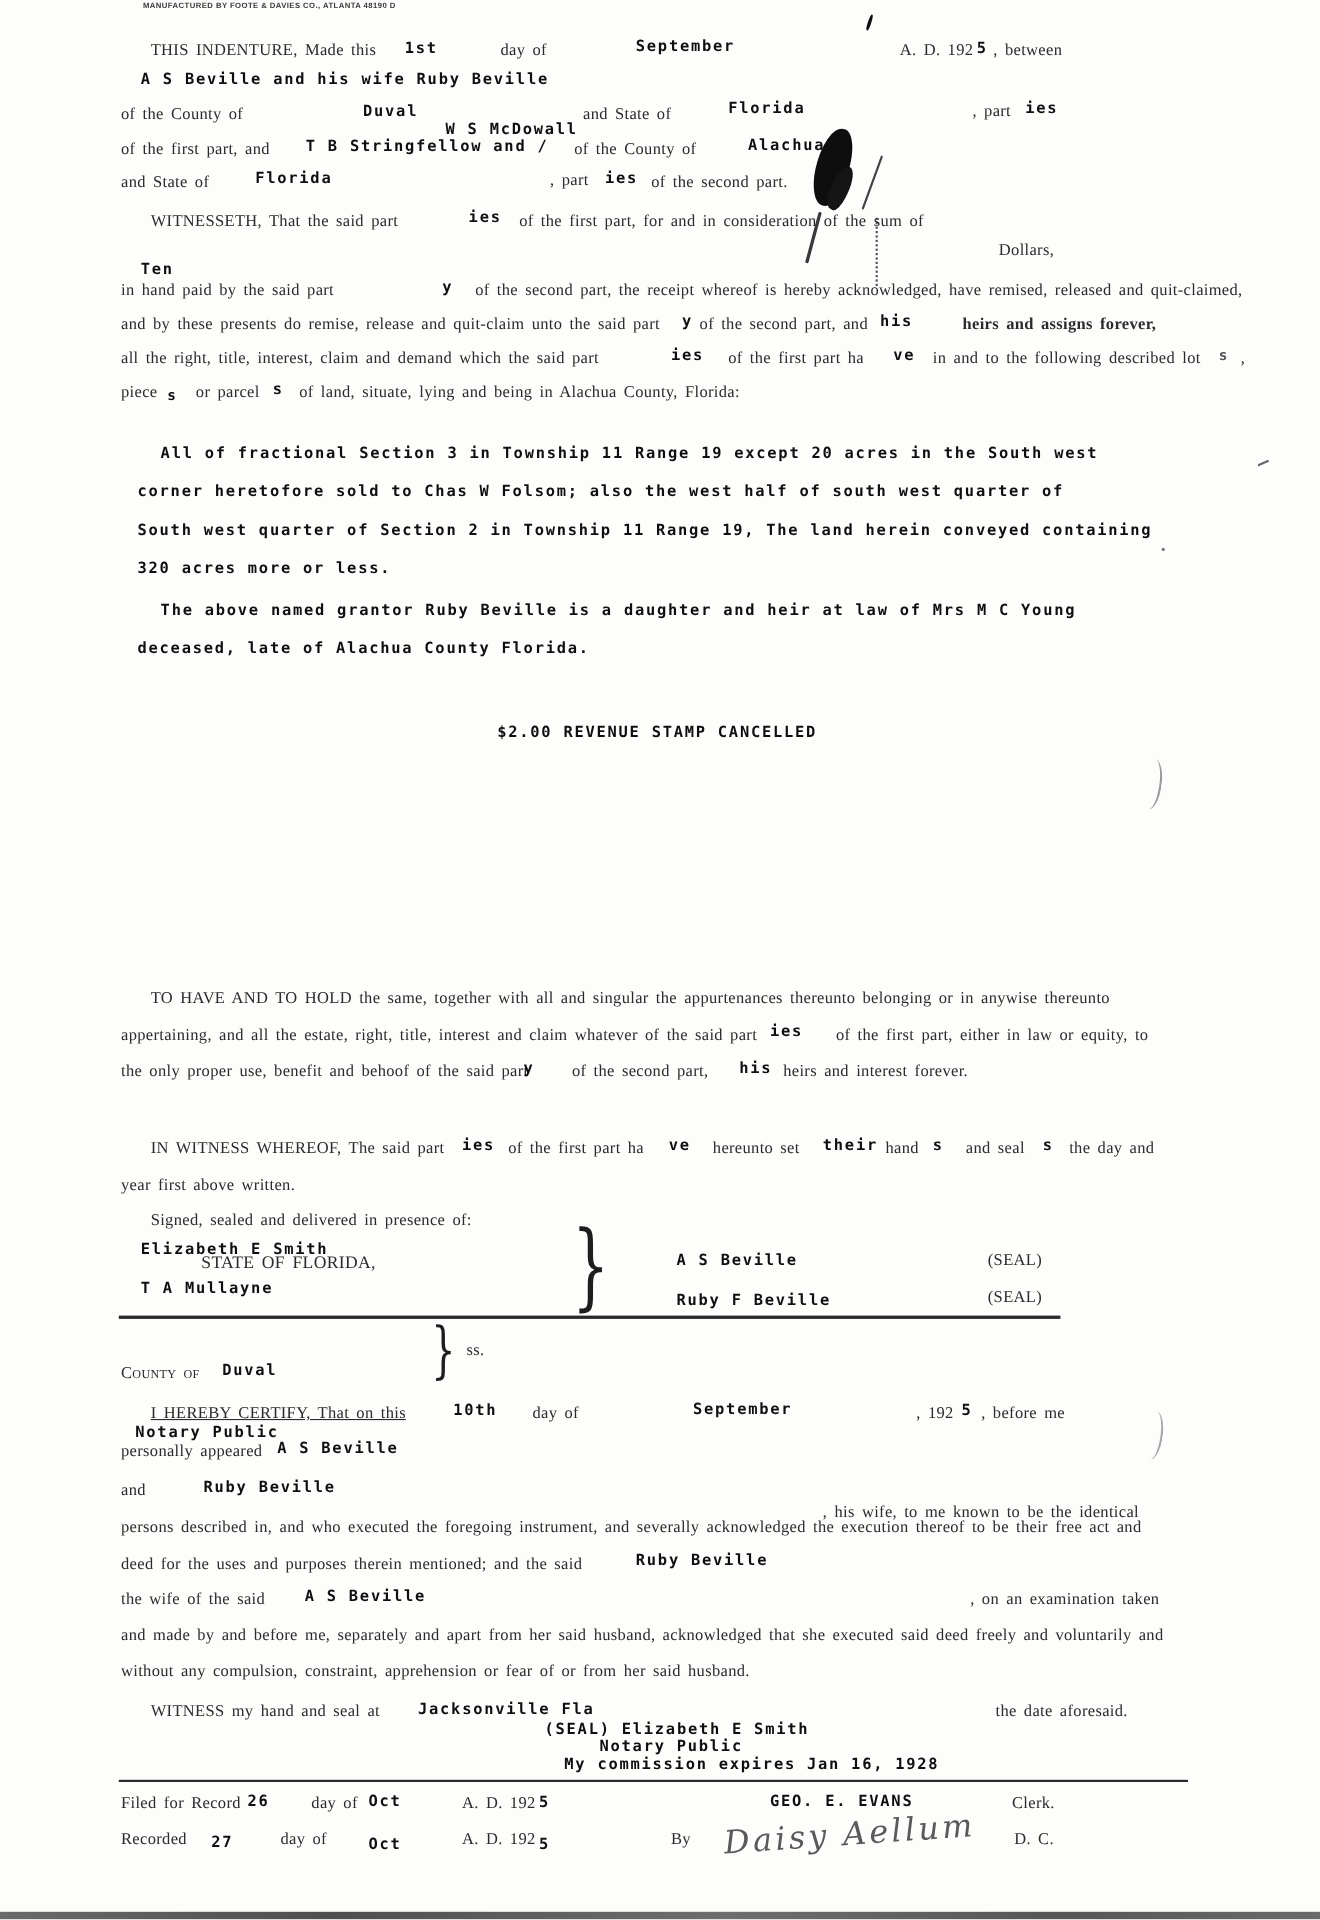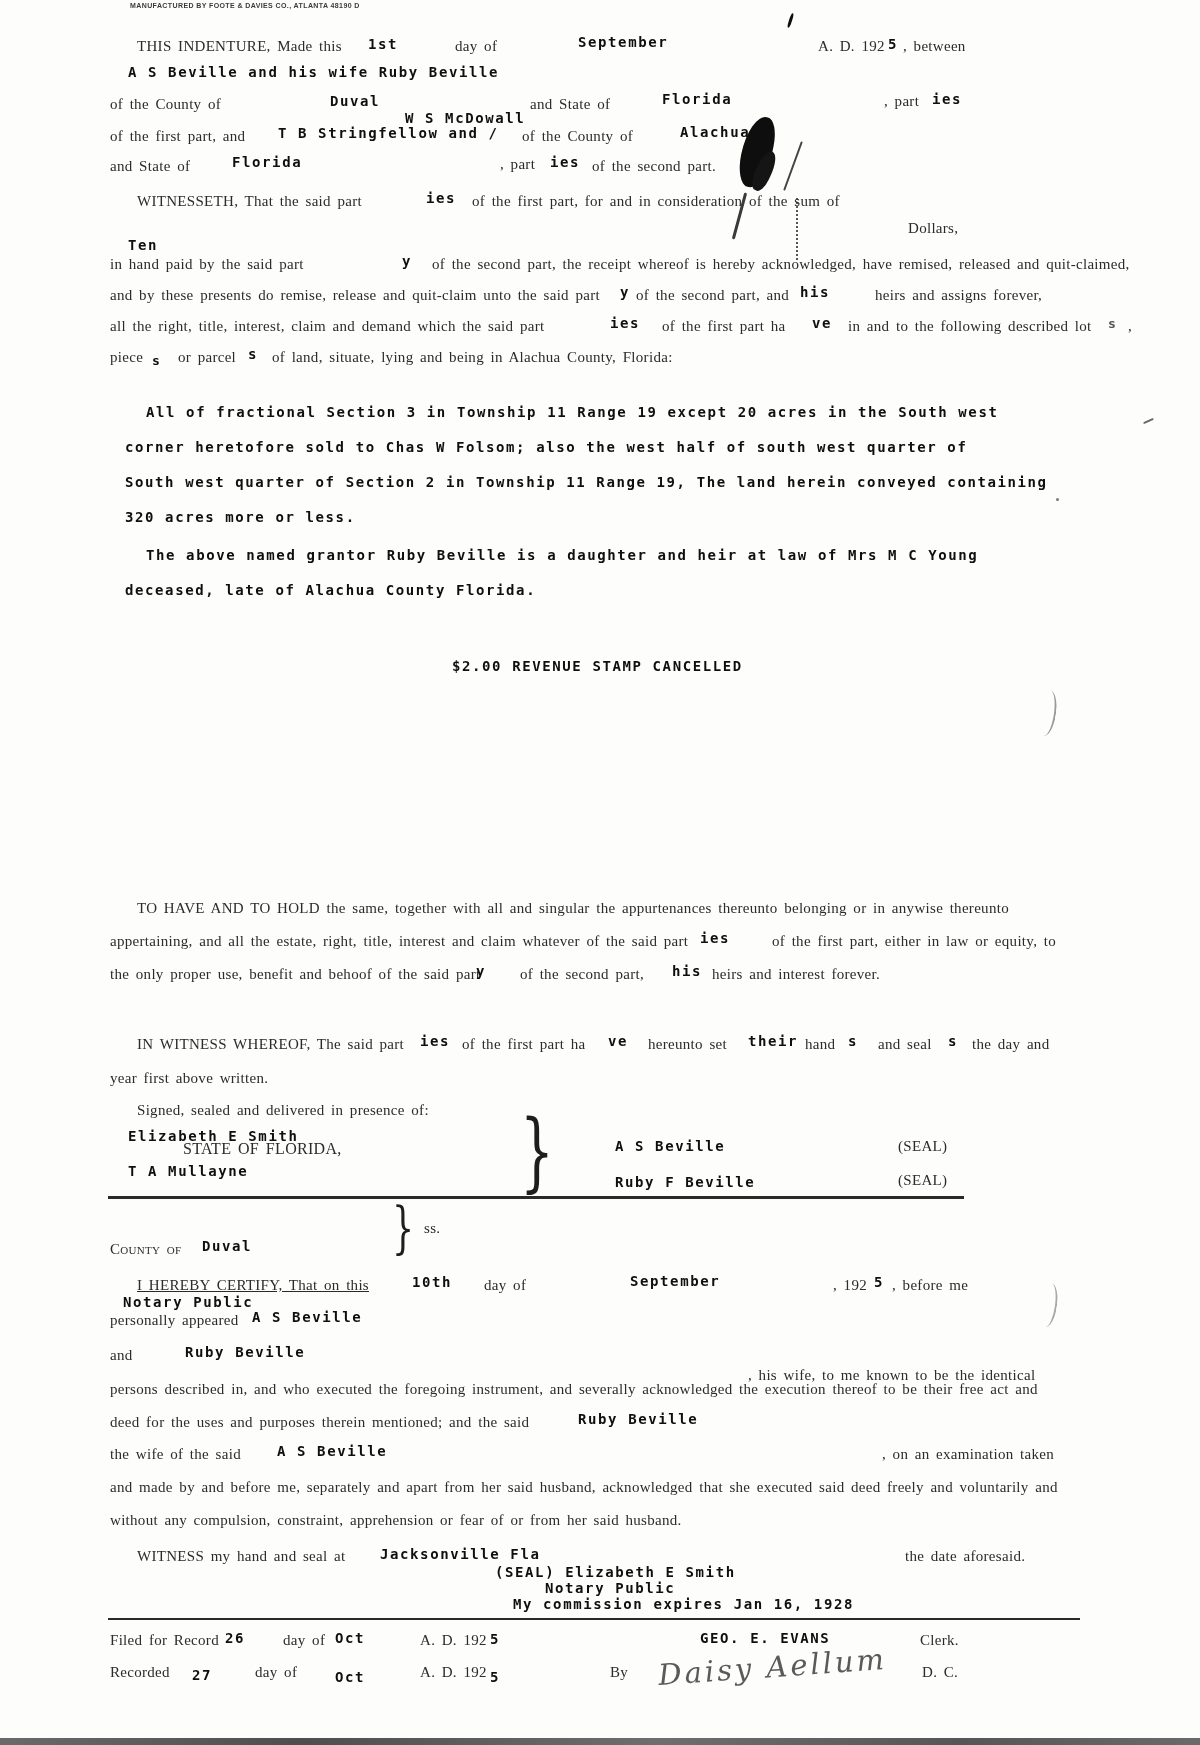--- a/index.html
+++ b/index.html
@@ -74,21 +74,21 @@
   <div class="seg typed" style="left:128px;top:237px;">Ten</div>
 
   <div class="seg serif" style="left:110px;top:256px;">in hand paid by the said part</div>
   <div class="seg typed" style="left:402px;top:253px;">y</div>
   <div class="seg serif" style="left:432px;top:256px;">of the second part, the receipt whereof is hereby acknowledged, have remised, released and quit-claimed,</div>
 
   <div class="seg serif" style="left:110px;top:287px;">and by these presents do remise, release and quit-claim unto the said part</div>
   <div class="seg typed" style="left:620px;top:284px;">y</div>
   <div class="seg serif" style="left:636px;top:287px;">of the second part, and</div>
   <div class="seg typed" style="left:800px;top:284px;">his</div>
-  <div class="seg serif" style="left:875px;top:287px;">heirs and assigns forever,</div>
+  <div class="seg serif" style="left:875px;top:287px;font-weight:bold;">heirs and assigns forever,</div>
 
   <div class="seg serif" style="left:110px;top:318px;">all the right, title, interest, claim and demand which the said part</div>
   <div class="seg typed" style="left:610px;top:315px;">ies</div>
   <div class="seg serif" style="left:662px;top:318px;">of the first part ha</div>
   <div class="seg typed" style="left:812px;top:315px;">ve</div>
   <div class="seg serif" style="left:848px;top:318px;">in and to the following described lot</div>
   <div class="seg typed-sm" style="left:1108px;top:316px;color:#555;">s</div>
   <div class="seg serif" style="left:1128px;top:318px;">,</div>
 
   <div class="seg serif" style="left:110px;top:349px;">piece</div>
@@ -108,21 +108,21 @@
   <div class="seg typed" style="left:452px;top:658px;">$2.00 REVENUE STAMP CANCELLED</div>
 
   <div class="arcmark" style="left:1038px;top:690px;width:16px;height:46px;transform:rotate(8deg);"></div>
   <div class="arcmark" style="left:1040px;top:1283px;width:15px;height:44px;transform:rotate(8deg);border-color:#a8a8a8;"></div>
   <div class="blob" style="left:1143px;top:420px;width:11px;height:2px;background:#666;transform:rotate(-24deg);border-radius:2px;"></div>
   <div class="blob" style="left:1056px;top:498px;width:3px;height:3px;background:#777;border-radius:50%;"></div>
 
   <div class="seg serif" style="left:137px;top:900px;">TO HAVE AND TO HOLD the same, together with all and singular the appurtenances thereunto belonging or in anywise thereunto</div>
   <div class="seg serif" style="left:110px;top:933px;">appertaining, and all the estate, right, title, interest and claim whatever of the said part</div>
   <div class="seg typed" style="left:700px;top:930px;">ies</div>
-  <div class="seg serif" style="left:760px;top:933px;margin-left:12px;">of the first part, either in law or equity, to</div>
+  <div class="seg serif" style="left:760px;top:933px;">of the first part, either in law or equity, to</div>
   <div class="seg serif" style="left:110px;top:966px;">the only proper use, benefit and behoof of the said part</div>
   <div class="seg typed" style="left:476px;top:963px;">y</div>
   <div class="seg serif" style="left:520px;top:966px;">of the second part,</div>
   <div class="seg typed" style="left:672px;top:963px;">his</div>
   <div class="seg serif" style="left:712px;top:966px;">heirs and interest forever.</div>
 
   <div class="seg serif" style="left:137px;top:1036px;">IN WITNESS WHEREOF, The said part</div>
   <div class="seg typed" style="left:420px;top:1033px;">ies</div>
   <div class="seg serif" style="left:462px;top:1036px;">of the first part ha</div>
   <div class="seg typed" style="left:608px;top:1033px;">ve</div>

